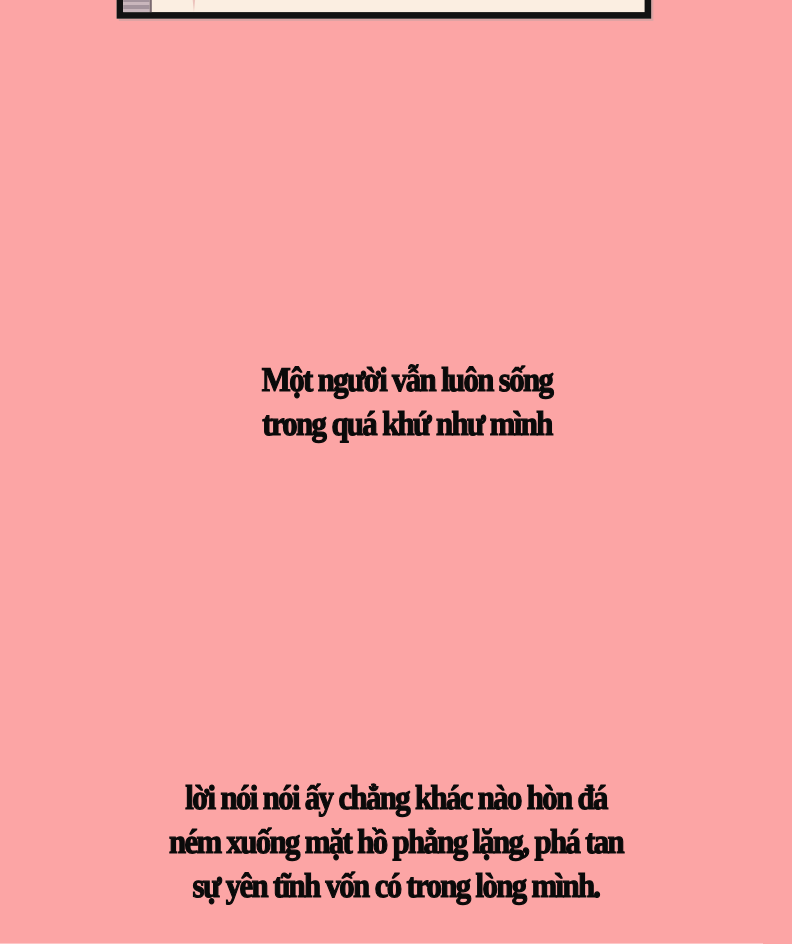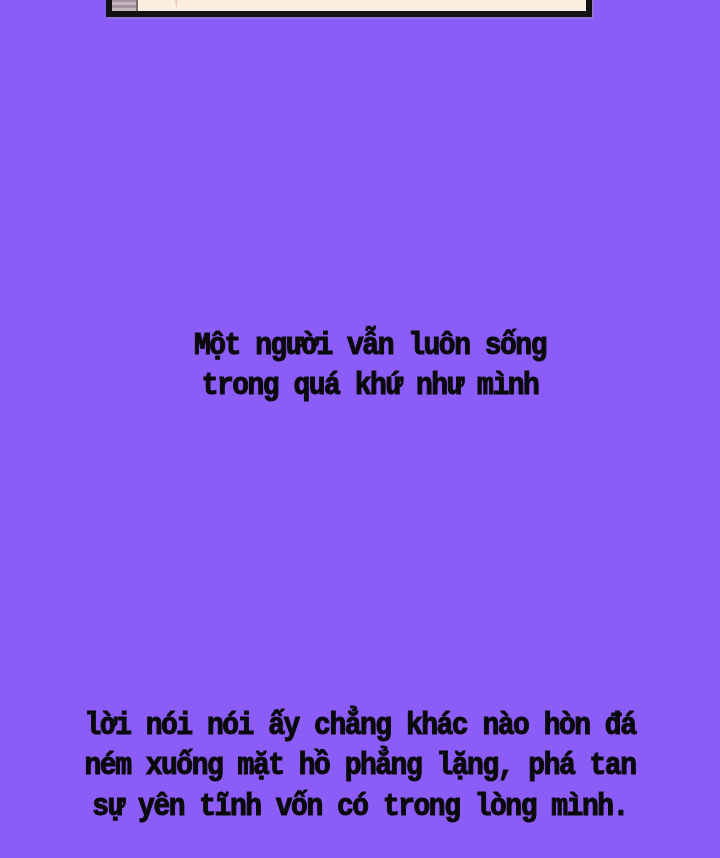--- a/index.html
+++ b/index.html
@@ -1,23 +1,23 @@
 <!DOCTYPE html>
 <html><head>
 <meta charset="utf-8">
 <style>
   html, body { margin: 0; padding: 0; background: #ffffff; }
 
   .page {
     position: relative;
     width: 720px;
     height: 858px;
-    background: #8b5cf6;
+    background: #fca5a5;
     overflow: hidden;
-    font-family: Liberation Mono, monospace;
+    font-family: Liberation Serif, serif;
   }
 
   
   .panel {
     position: absolute;
     left: 106px;
     top: -52px;
     width: 474px;
     height: 57px;
     background: #fbeee1;

